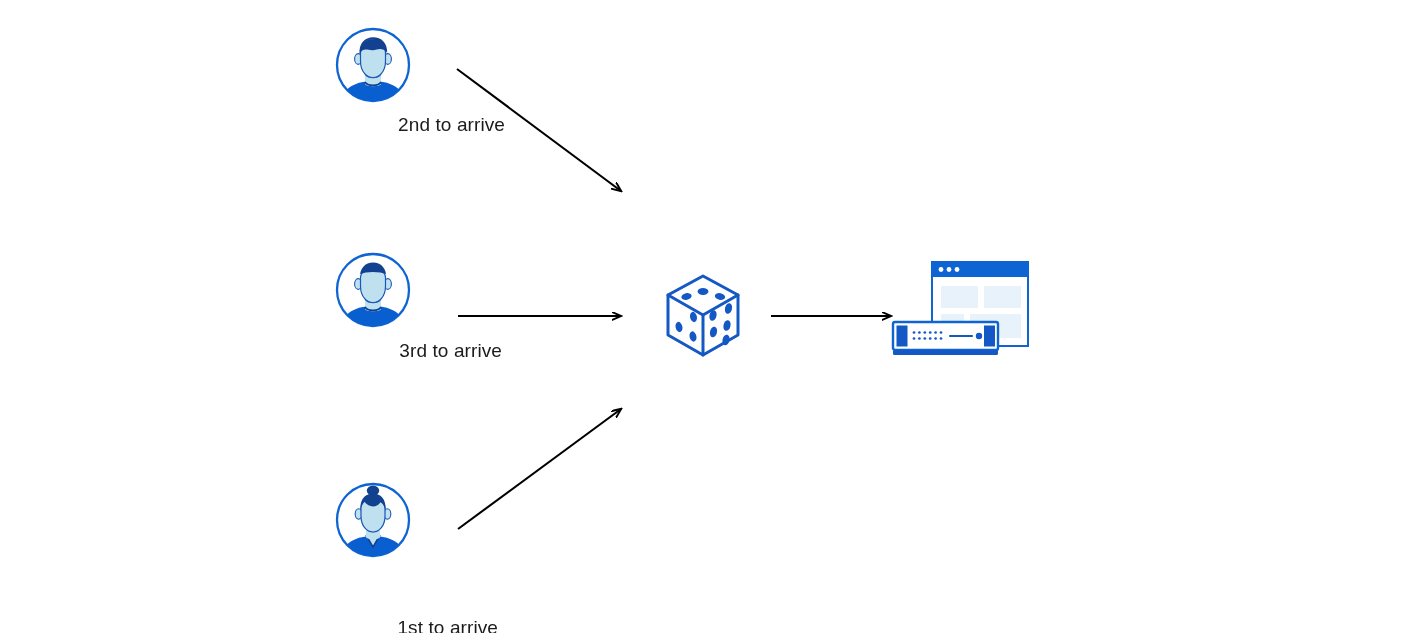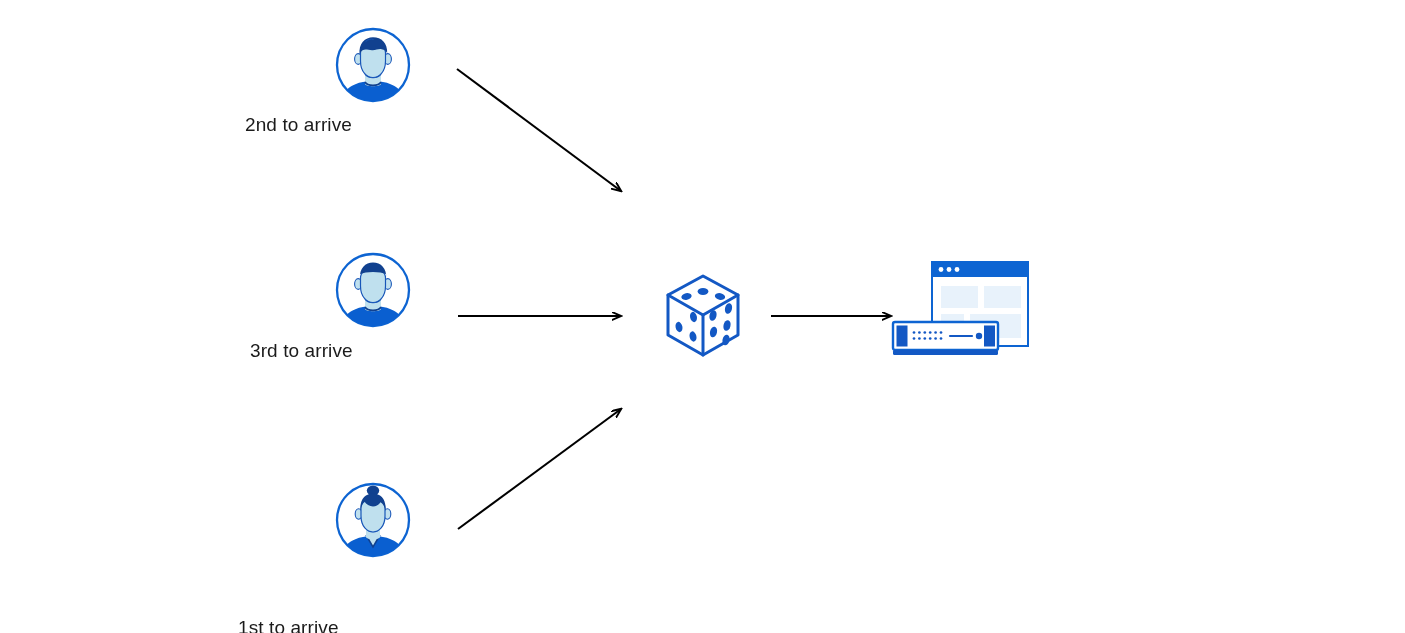--- a/index.html
+++ b/index.html
@@ -13,21 +13,21 @@
   #canvas {
     position: relative;
     width: 1405px;
     height: 633px;
     background: #ffffff;
     overflow: hidden;
   }
   .node-label {
     position: absolute;
     width: 260px;
-    text-align: left;
+    text-align: right;
     font-family: "Liberation Sans", sans-serif;
     font-size: 19px;
     color: #1b1b1b;
     letter-spacing: 0.1px;
     white-space: nowrap;
   }
   .avatar-wrap { position: absolute; width: 78px; height: 78px; }
   .dice-wrap   { position: absolute; width: 90px; height: 90px; }
   .origin-wrap { position: absolute; width: 140px; height: 110px; }
   svg { display: block; overflow: visible; }
@@ -112,21 +112,21 @@
         <ellipse cx="53.8" cy="33" rx="3.6" ry="5.4" fill="#bfe0ee" stroke="#1856b8" stroke-width="1.1"></ellipse>
         <path d="M26.5,27 C26.5,14 51.5,14 51.5,27 L51.5,35 C51.5,46 45,51.5 39,51.5
                  C33,51.5 26.5,46 26.5,35 Z" fill="#bfe0ee" stroke="#1856b8" stroke-width="1.2"></path>
 
         <path d="M26,27.5 C25.2,17.4 31.4,11.6 39,11.6 C46.8,11.6 53,17.4 52.2,27.5
                  L52.2,23.2 C49,21.6 44,20.9 39,20.9 C34,20.9 29.2,21.6 26,23.2 Z" fill="#11418f"></path>
         <path d="M31,56 C33.5,60.5 44.5,60.5 47,56" fill="none" stroke="#11418f" stroke-width="1.6"></path>
       </g>
     </svg>
   </div>
-  <div class="node-label" style="left:250px; top:340px;">3rd to arrive</div>
+  <div class="node-label" style="left:242px; top:340px;">3rd to arrive</div>
 
   <div class="avatar-wrap" style="left:334px; top:481px;">
     <svg width="78" height="78" viewBox="0 0 78 78" xmlns="http://www.w3.org/2000/svg">
       <defs>
         <clipPath id="clipC">
             <circle cx="39" cy="39" r="36"></circle>
           </clipPath>
       </defs>
       <circle cx="39" cy="39" r="36" fill="#ffffff" stroke="#0d64d2" stroke-width="2.3"></circle>
       <g clip-path="url(#clipC)">

